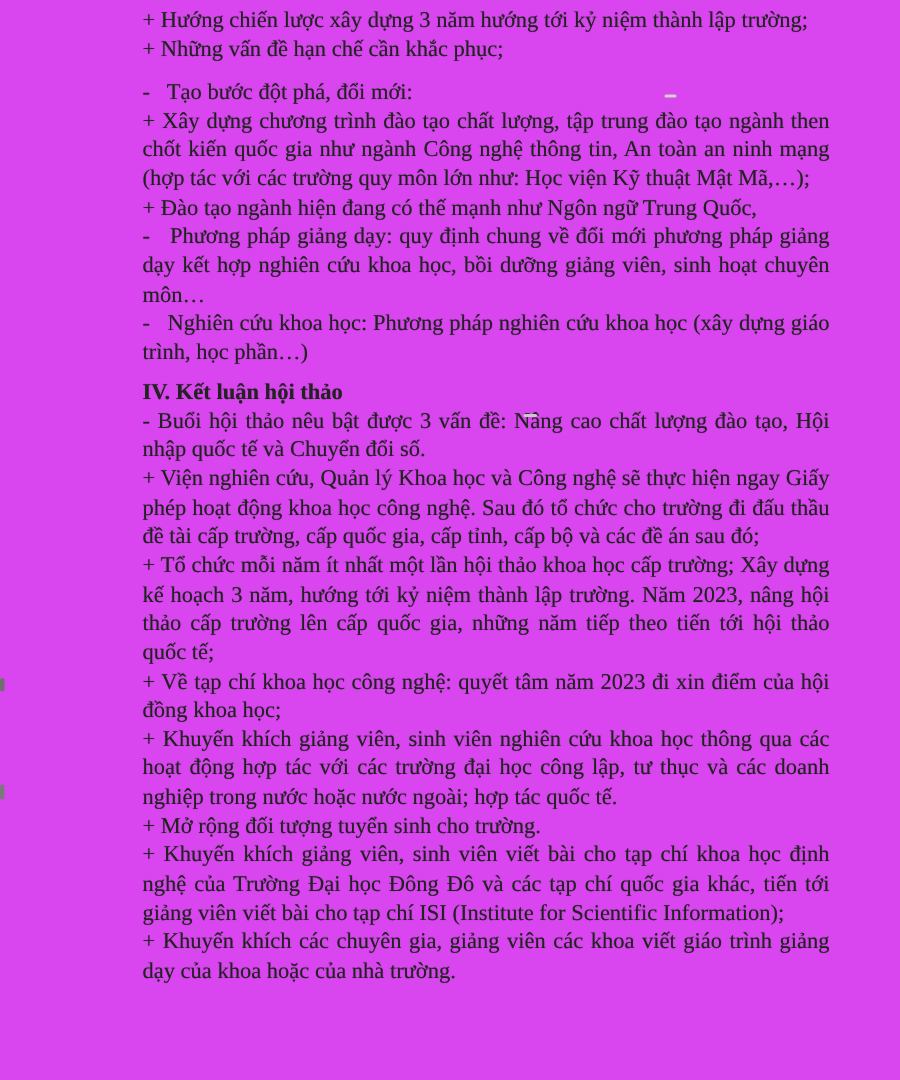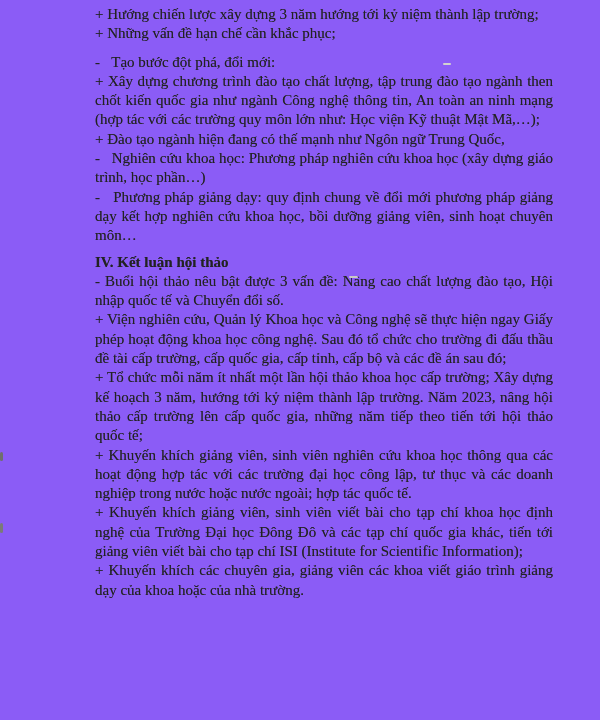--- a/index.html
+++ b/index.html
@@ -10,21 +10,21 @@
     width: 600px;
     height: 720px;
     overflow: hidden;
     background: #fdfdfc;
     position: relative;
     font-family: "Liberation Serif", "DejaVu Serif", serif;
   }
   .page {
     position: absolute;
     inset: 0;
-    background: #8b5cf6;
+    background: #d946ef;
   }
   .doc {
     position: absolute;
     left: 95px;
     top: 5px;
     width: 458px;
     color: #222222;
     font-size: 15px;
     line-height: 19.3px;
     text-shadow: 0 0 0.6px rgba(45,45,45,0.55);
@@ -56,27 +56,29 @@
 </head>
 <body>
 
 <div class="page">
   <div class="doc" id="doc">
       <p class="para"><span>+ Hướng chiến lược xây dựng 3 năm hướng tới kỷ niệm thành lập trường;</span></p>
       <p class="para"><span>+ Những vấn đề hạn chế cần khắc phục;</span></p>
       <p class="para gap"><span>-&nbsp;&nbsp;&nbsp;Tạo bước đột phá, đổi mới:</span></p>
       <p class="para"><span>+ Xây dựng chương trình đào tạo chất lượng, tập trung đào tạo ngành then chốt kiến quốc gia như ngành Công nghệ thông tin, An toàn an ninh mạng (hợp tác với các trường quy môn lớn như: Học viện Kỹ thuật Mật Mã,…);</span></p>
       <p class="para"><span>+ Đào tạo ngành hiện đang có thế mạnh như Ngôn ngữ Trung Quốc,</span></p>
+      <p class="para"><span>-&nbsp;&nbsp;&nbsp;Phương pháp giảng dạy: quy định chung về đổi mới phương pháp giảng dạy kết hợp nghiên cứu khoa học, bồi dưỡng giảng viên, sinh hoạt chuyên môn…</span></p>
       <p class="para"><span>-&nbsp;&nbsp;&nbsp;Nghiên cứu khoa học: Phương pháp nghiên cứu khoa học (xây dựng giáo trình, học phần…)</span></p>
-      <p class="para"><span>-&nbsp;&nbsp;&nbsp;Phương pháp giảng dạy: quy định chung về đổi mới phương pháp giảng dạy kết hợp nghiên cứu khoa học, bồi dưỡng giảng viên, sinh hoạt chuyên môn…</span></p>
       <p class="para heading"><span>IV. Kết luận hội thảo</span></p>
       <p class="para"><span>- Buổi hội thảo nêu bật được 3 vấn đề: Nâng cao chất lượng đào tạo, Hội nhập quốc tế và Chuyển đổi số.</span></p>
       <p class="para"><span>+ Viện nghiên cứu, Quản lý Khoa học và Công nghệ sẽ thực hiện ngay Giấy phép hoạt động khoa học công nghệ. Sau đó tổ chức cho trường đi đấu thầu đề tài cấp trường, cấp quốc gia, cấp tỉnh, cấp bộ và các đề án sau đó;</span></p>
       <p class="para"><span>+ Tổ chức mỗi năm ít nhất một lần hội thảo khoa học cấp trường; Xây dựng kế hoạch 3 năm, hướng tới kỷ niệm thành lập trường. Năm 2023, nâng hội thảo cấp trường lên cấp quốc gia, những năm tiếp theo tiến tới hội thảo quốc tế;</span></p>
+      <p class="para"><span>+ Về tạp chí khoa học công nghệ: quyết tâm năm 2023 đi xin điểm của hội đồng khoa học;</span></p>
       <p class="para"><span>+ Khuyến khích giảng viên, sinh viên nghiên cứu khoa học thông qua các hoạt động hợp tác với các trường đại học công lập, tư thục và các doanh nghiệp trong nước hoặc nước ngoài; hợp tác quốc tế.</span></p>
+      <p class="para"><span>+ Mở rộng đối tượng tuyển sinh cho trường.</span></p>
       <p class="para"><span>+ Khuyến khích giảng viên, sinh viên viết bài cho tạp chí khoa học định nghệ của Trường Đại học Đông Đô và các tạp chí quốc gia khác, tiến tới giảng viên viết bài cho tạp chí ISI (Institute for Scientific Information);</span></p>
       <p class="para"><span>+ Khuyến khích các chuyên gia, giảng viên các khoa viết giáo trình giảng dạy của khoa hoặc của nhà trường.</span></p>
     </div>
   <div class="artifact a1"></div>
   <div class="artifact a2"></div>
   <div class="artifact a3"></div>
   <div class="artifact a4"></div>
 </div>
 
 </body></html>

